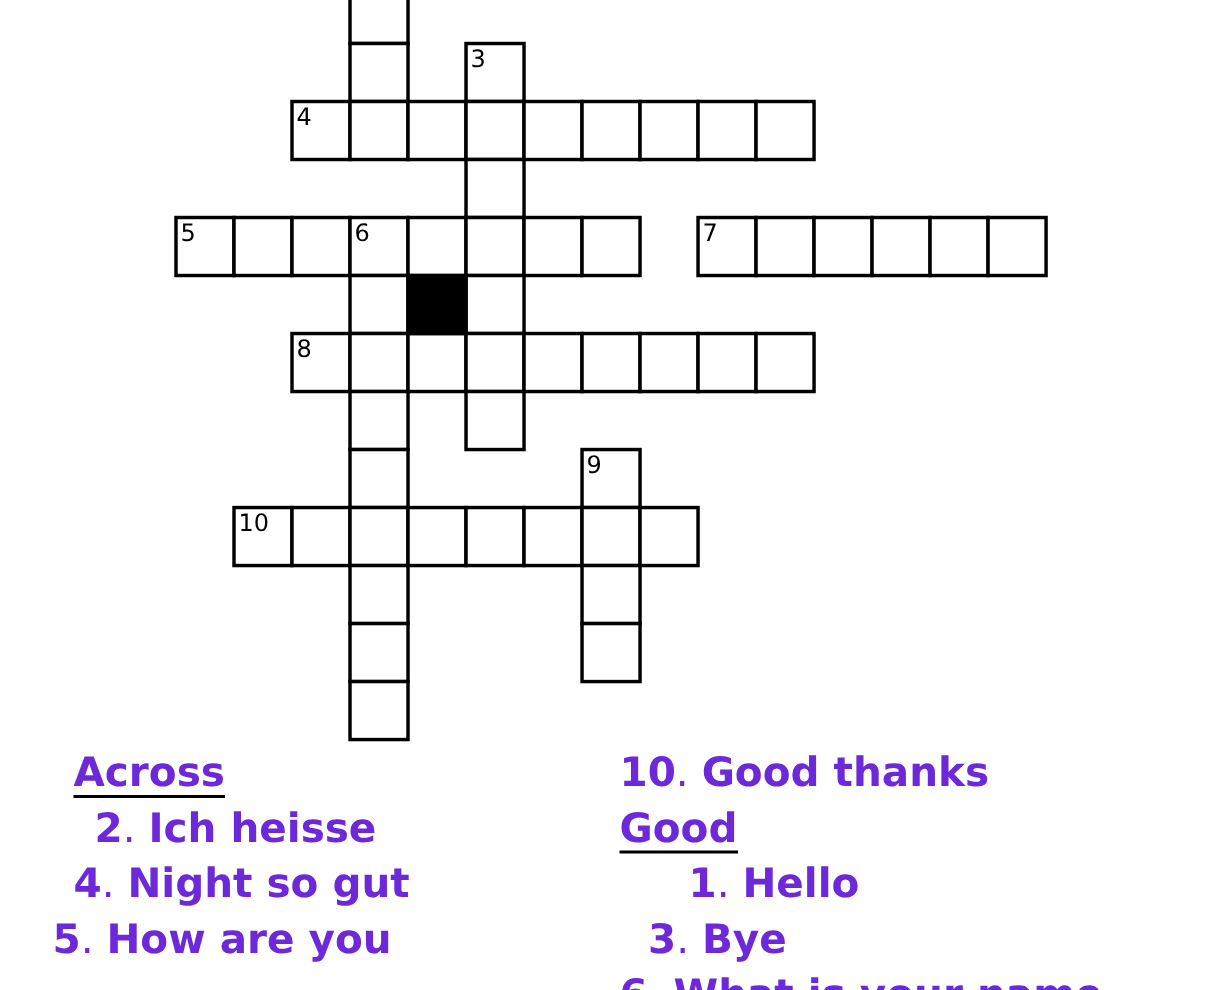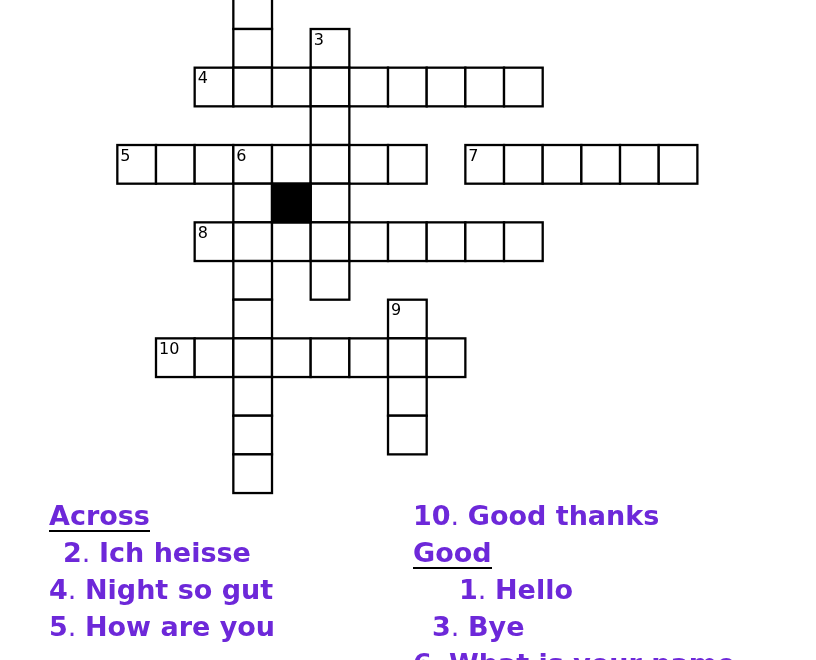--- a/index.html
+++ b/index.html
@@ -102,20 +102,20 @@
       <text x="236.34" y="160.51">6</text>
       <text x="468.36" y="160.51">7</text>
       <text x="197.67" y="237.85">8</text>
       <text x="391.02" y="315.19">9</text>
       <text x="159.00" y="353.86">10</text>
     </svg>
   <div id="clues">
       <div class="clue-line header" style="left: 49px; top: 499px;"><span class="htxt">Across</span></div>
       <div class="clue-line" style="left: 63px; top: 536px;"><span class="num">2</span><span class="sep">. </span><span class="txt">Ich heisse</span></div>
       <div class="clue-line" style="left: 49px; top: 573px;"><span class="num">4</span><span class="sep">. </span><span class="txt">Night so gut</span></div>
-      <div class="clue-line" style="left: 49px; top: 610px;"><span class="num">5</span><span class="sep">. </span><span class="txt">How are you</span></div>
+      <div class="clue-line" style="left: 35px; top: 610px;"><span class="num">5</span><span class="sep">. </span><span class="txt">How are you</span></div>
       <div class="clue-line" style="left: 413px; top: 499px;"><span class="num">10</span><span class="sep">. </span><span class="txt">Good thanks</span></div>
       <div class="clue-line header" style="left: 413px; top: 536px;"><span class="htxt">Good</span></div>
       <div class="clue-line" style="left: 413px; top: 573px; margin-left: 46px;"><span class="num">1</span><span class="sep">. </span><span class="txt">Hello</span></div>
       <div class="clue-line" style="left: 432px; top: 610px;"><span class="num">3</span><span class="sep">. </span><span class="txt">Bye</span></div>
       <div class="clue-line" style="left: 413px; top: 647px;"><span class="num">6</span><span class="sep">. </span><span class="txt">What is your name</span></div>
     </div>
 </div>
 
 </body></html>

